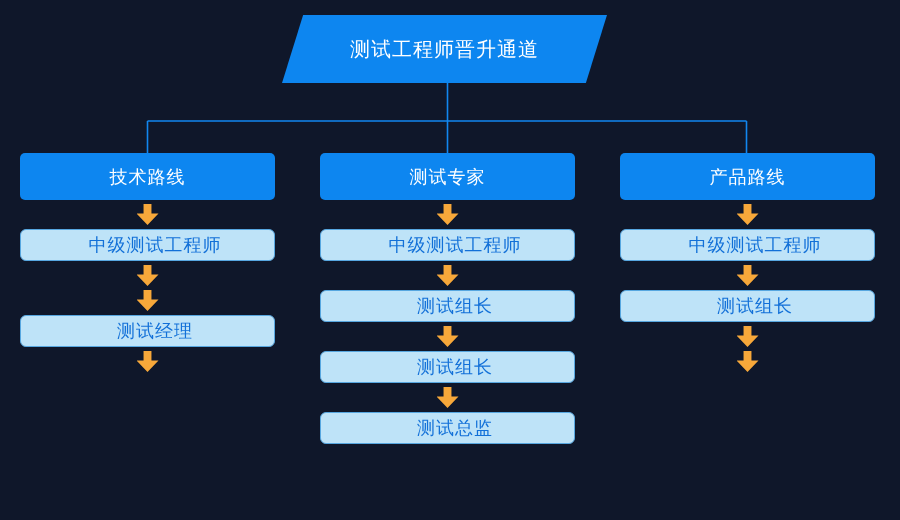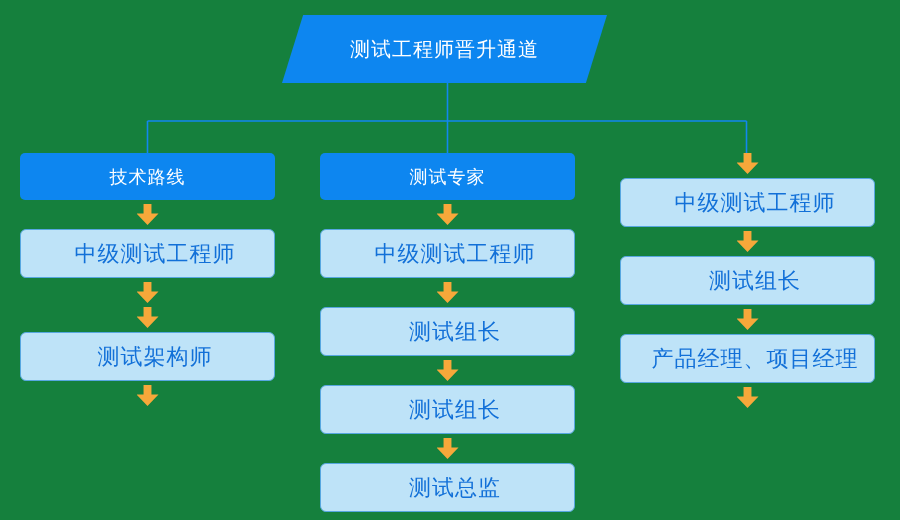--- a/index.html
+++ b/index.html
@@ -4,21 +4,21 @@
 <style>
   * { margin: 0; padding: 0; box-sizing: border-box; }
   html, body { background: #ffffff; }
   body {
     font-family: "DejaVu Sans", "Liberation Sans", sans-serif;
   }
   .canvas {
     position: relative;
     width: 900px;
     height: 520px;
-    background: #15803d;
+    background: #0f172a;
     overflow: hidden;
   }
   
   .title-shape {
     position: absolute;
     left: 282px;
     top: 15px;
     width: 325px;
     height: 68px;
     background: #0d86f0;
@@ -61,26 +61,26 @@
     color: #ffffff;
     font-size: 18px;
     font-weight: 500;
     letter-spacing: 1px;
     display: flex;
     align-items: center;
     justify-content: center;
   }
   .level-box {
     width: 100%;
-    height: 49px;
+    height: 32px;
     background: #bee3f8;
     border: 1px solid #57a7e0;
     border-radius: 6px;
     color: #1270d8;
-    font-size: 22px;
+    font-size: 18px;
     font-weight: 500;
     letter-spacing: 1px;
     display: flex;
     align-items: center;
     justify-content: center;
     padding-left: 15px;
   }
   .arrow-down {
     width: 22px;
     height: 21px;
@@ -104,39 +104,39 @@
     <path d="M447.5 121 L447.5 153" stroke="#1287f0" stroke-width="1.6" fill="none"></path>
     <path d="M746.5 121 L746.5 153" stroke="#1287f0" stroke-width="1.6" fill="none"></path>
   </svg>
 
   <div class="column col-technical">
     <div class="col-header">技术路线</div>
     <div class="arrow-down"></div>
     <div class="level-box">中级测试工程师</div>
     <div class="arrow-down"></div>
     <div class="arrow-down"></div>
-    <div class="level-box">测试架构师</div>
+    <div class="level-box">测试经理</div>
     <div class="arrow-down"></div>
   </div>
 
   <div class="column col-management">
     <div class="col-header">测试专家</div>
     <div class="arrow-down"></div>
     <div class="level-box">中级测试工程师</div>
     <div class="arrow-down"></div>
     <div class="level-box">测试组长</div>
     <div class="arrow-down"></div>
     <div class="level-box">测试组长</div>
     <div class="arrow-down"></div>
     <div class="level-box">测试总监</div>
   </div>
 
   <div class="column col-product">
+    <div class="col-header">产品路线</div>
     <div class="arrow-down"></div>
     <div class="level-box">中级测试工程师</div>
     <div class="arrow-down"></div>
     <div class="level-box">测试组长</div>
     <div class="arrow-down"></div>
-    <div class="level-box">产品经理、项目经理</div>
     <div class="arrow-down"></div>
   </div>
 
 </div>
 
 </body></html>

